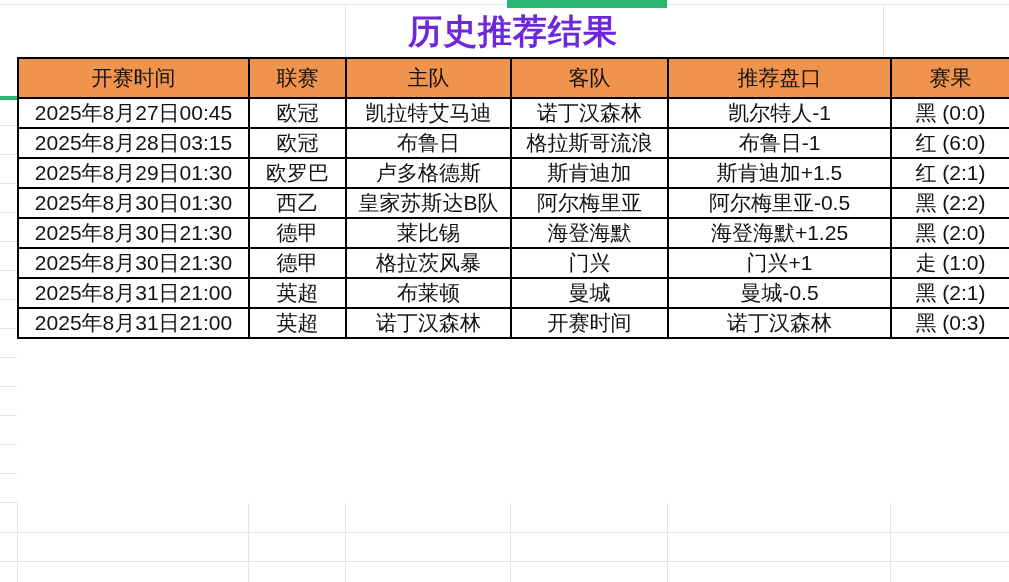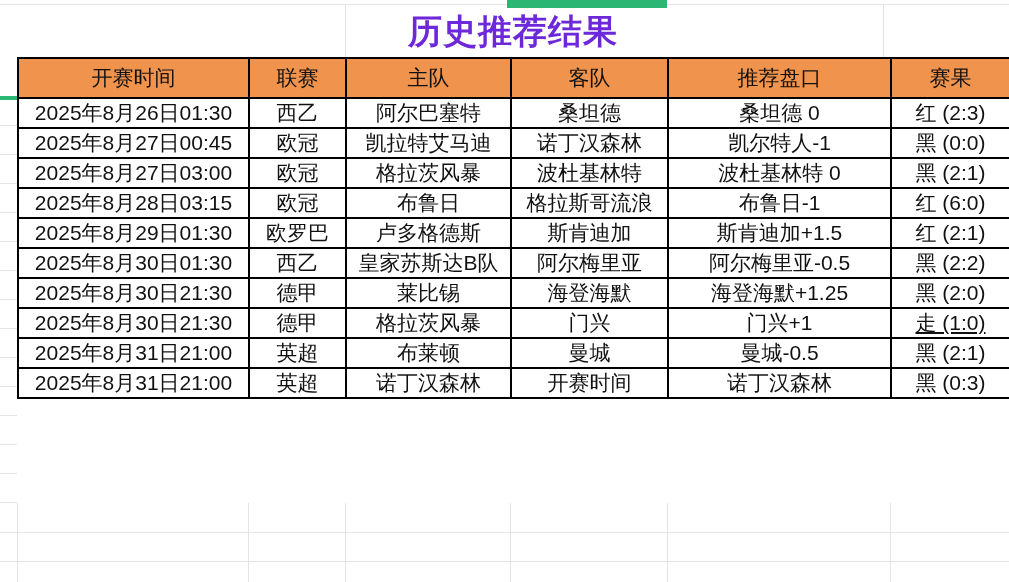--- a/index.html
+++ b/index.html
@@ -64,21 +64,21 @@
   }
   table.main th{
     background:var(--header-bg);
     height:38px;
     font-weight:normal;
     margin-left:12px;
   }
   table.main td{height:27px;}
   td.result-red{color:var(--red);}
   td.result-black{color:var(--black);}
-  td.result-draw{color:var(--orange);text-decoration:underline;}
+  td.result-draw{color:var(--orange);}
 </style>
 </head>
 <body>
 
 <div class="canvas">
 
   <div class="hline" style="left:0;top:4px;width:1009px;"></div>
   <div class="vline" style="left:345px;top:4px;height:53px;"></div>
   <div class="vline" style="left:883px;top:4px;height:53px;"></div>
 
@@ -112,42 +112,26 @@
         <th>开赛时间</th>
         <th>联赛</th>
         <th>主队</th>
         <th>客队</th>
         <th>推荐盘口</th>
         <th>赛果</th>
       </tr>
     </thead>
     <tbody>
         <tr>
-          <td>2025年8月26日01:30</td>
-          <td>西乙</td>
-          <td>阿尔巴塞特</td>
-          <td>桑坦德</td>
-          <td>桑坦德 0</td>
-          <td class="result-red">红 (2:3)</td>
-        </tr>
-        <tr>
           <td>2025年8月27日00:45</td>
           <td>欧冠</td>
           <td>凯拉特艾马迪</td>
           <td>诺丁汉森林</td>
           <td>凯尔特人-1</td>
           <td class="result-black">黑 (0:0)</td>
-        </tr>
-        <tr>
-          <td>2025年8月27日03:00</td>
-          <td>欧冠</td>
-          <td>格拉茨风暴</td>
-          <td>波杜基林特</td>
-          <td>波杜基林特 0</td>
-          <td class="result-black">黑 (2:1)</td>
         </tr>
         <tr>
           <td>2025年8月28日03:15</td>
           <td>欧冠</td>
           <td>布鲁日</td>
           <td>格拉斯哥流浪</td>
           <td>布鲁日-1</td>
           <td class="result-red">红 (6:0)</td>
         </tr>
         <tr>

